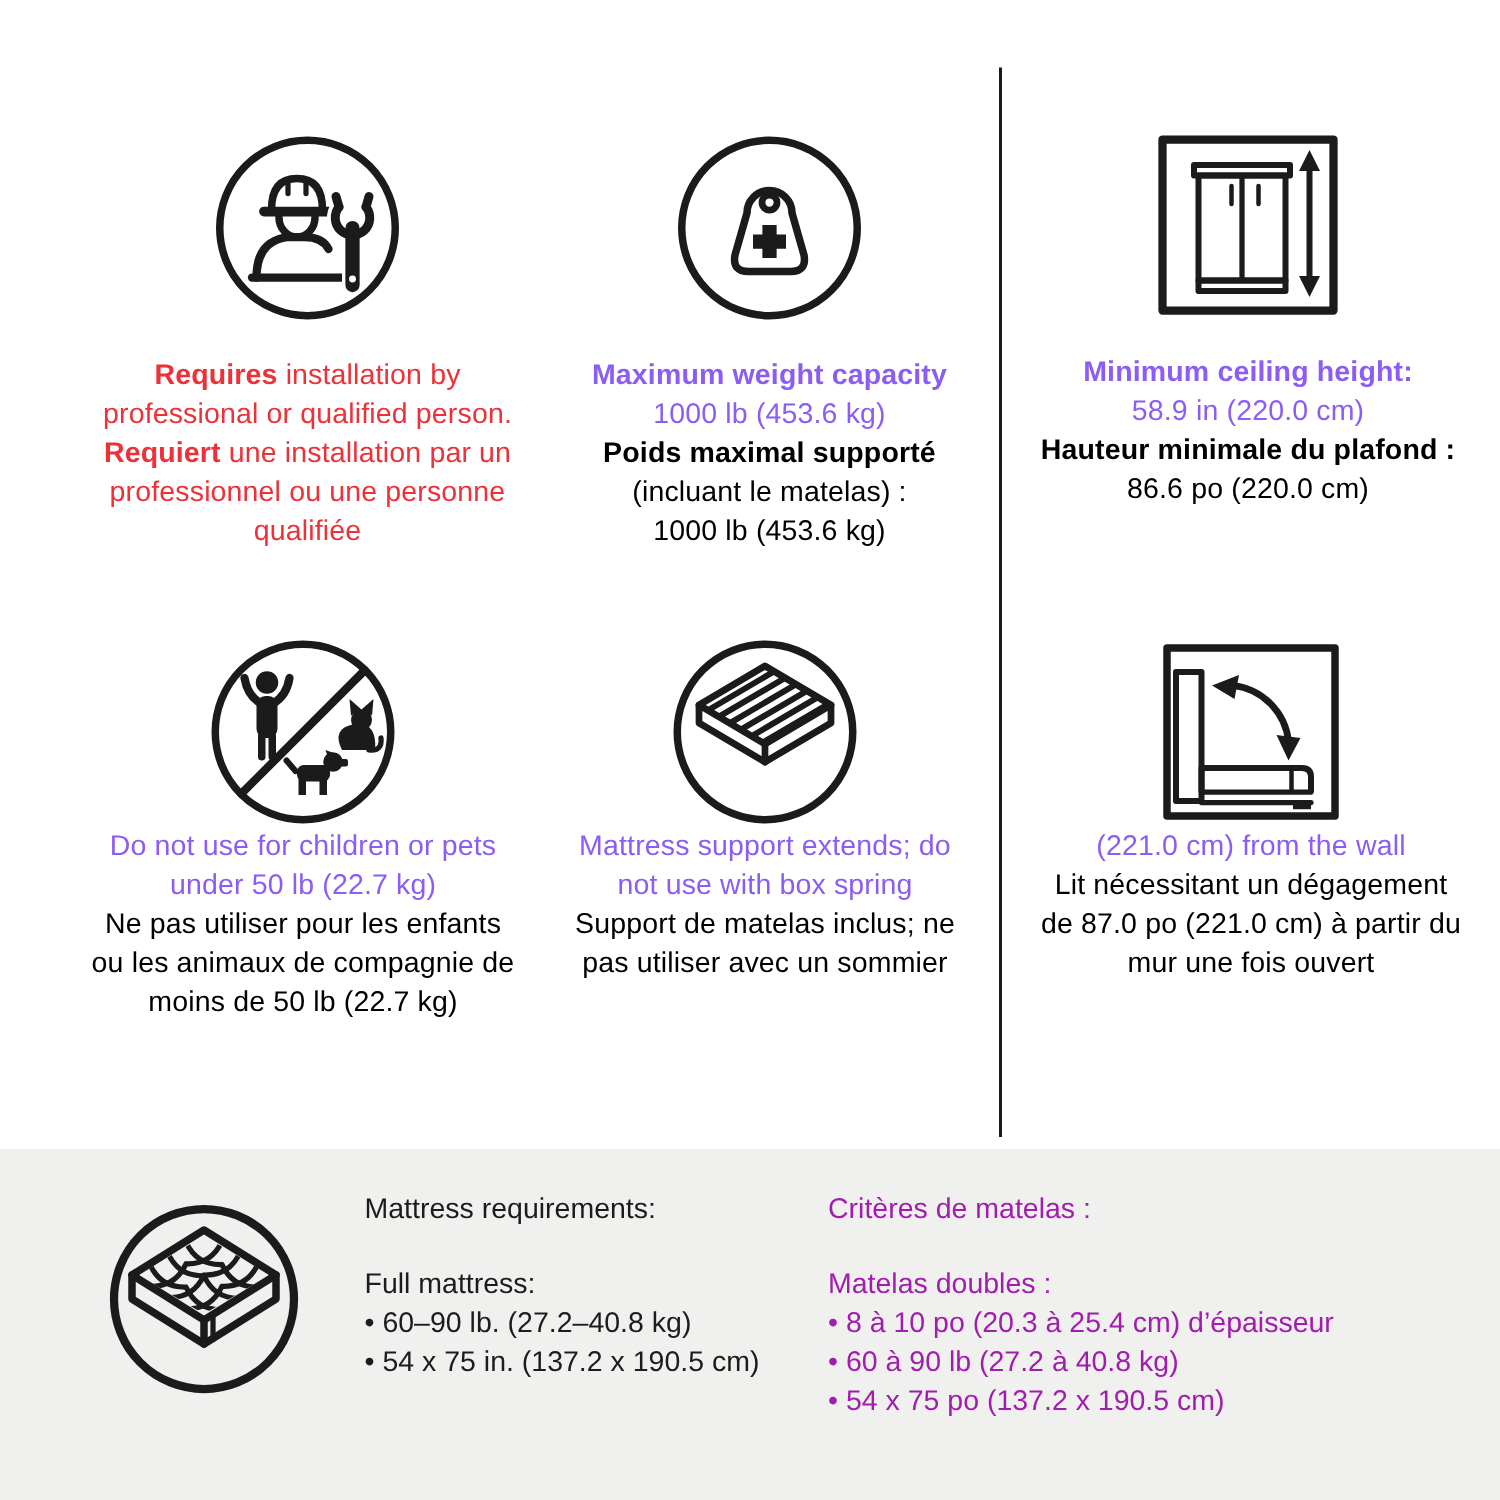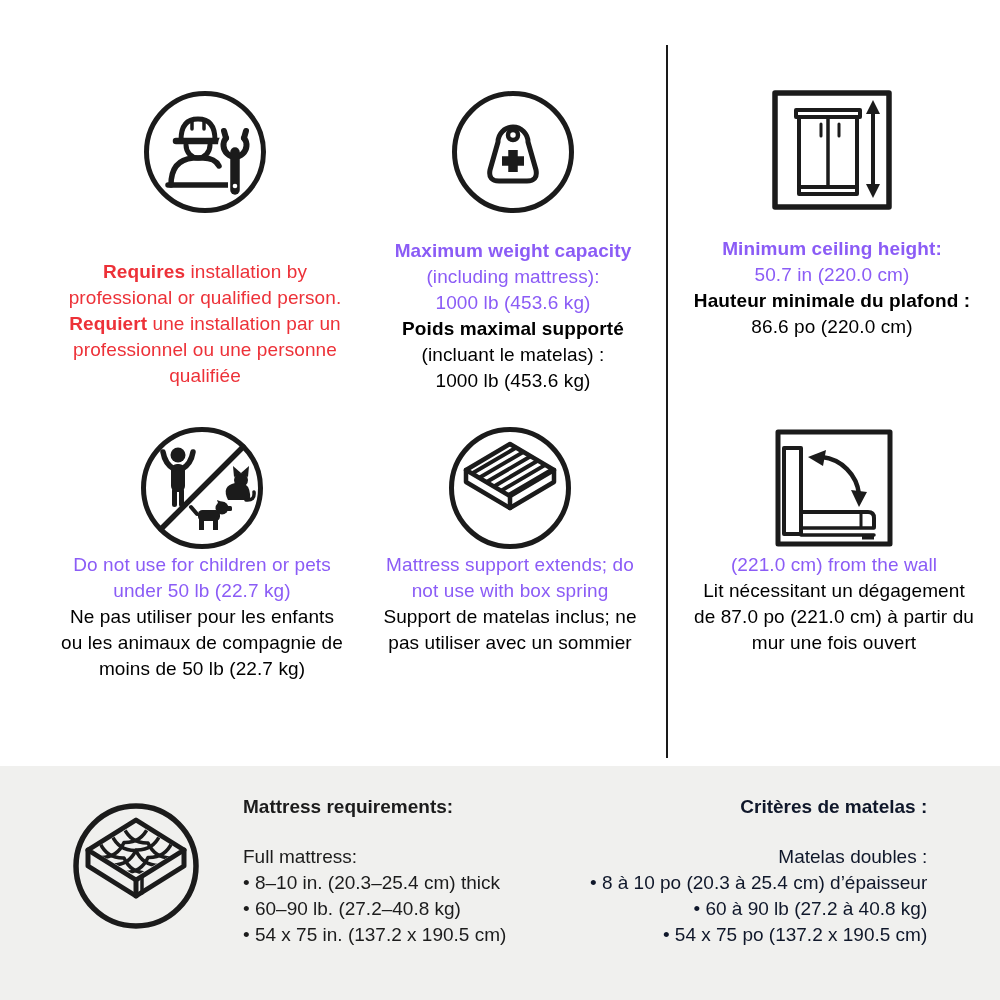--- a/index.html
+++ b/index.html
@@ -14,33 +14,33 @@
   .cell.r2 .txt{}
   .txt{font-size:19px;line-height:26px;letter-spacing:.1px;width:100%;}
   .line{white-space:nowrap;}
   .b{font-weight:700;}
   .en{color:#8b5cf6;}
   .fr{color:#000000;}
   .red .line, .red span{color:#ed3138;}
   .band{position:absolute;left:0;top:766px;width:1000px;height:234px;background:#f0f0ee;}
   .band .icn{position:absolute;left:70px;top:34px;}
   .col{position:absolute;top:28px;font-size:19px;line-height:26px;text-align:left;}
-  .col .heading{font-weight:700;margin-bottom:24px;}
+  .col .heading{font-weight:400;margin-bottom:24px;}
   .col-en{left:243px;color:#1c1c1c;}
-  .col-fr{left:590px;color:#0f172a;text-align:right;}
+  .col-fr{left:552px;color:#a21caf;}
   svg{display:block;}
 </style>
 </head>
 <body>
 
 <div class="canvas">
 
   <div class="divider"></div>
 
-  <section class="cell r1" style="left:52px;top:88px;width:306px;gap:21px;">
+  <section class="cell r1" style="left:52px;top:88px;width:306px;">
     <svg class="icn" width="128" height="128" viewBox="0 0 128 128" fill="none" stroke="#1b1b1b" stroke-linecap="round" stroke-linejoin="round">
       <circle cx="64" cy="64" r="58.5" stroke-width="5"></circle>
       <path d="M40,52 Q40,31 57,31 Q74,31 74,52" stroke-width="5"></path>
       <line x1="51" y1="33" x2="51" y2="41" stroke-width="3.5"></line>
       <line x1="63" y1="33" x2="63" y2="41" stroke-width="3.5"></line>
       <line x1="35" y1="53" x2="79" y2="53" stroke-width="6.5"></line>
       <path d="M45,57 a12,13 0 0 0 24,0" stroke-width="5"></path>
       <path d="M30,97 Q30,72 52,70 L62,70 Q74,70 78,78" stroke-width="5.5"></path>
       <line x1="27" y1="97" x2="87" y2="97" stroke-width="5.5"></line>
       <g stroke="#ffffff">
@@ -65,21 +65,20 @@
   <section class="cell r1" style="left:370px;top:88px;width:286px;">
     <svg class="icn" width="128" height="128" viewBox="0 0 128 128" fill="none" stroke="#1b1b1b" stroke-linecap="round" stroke-linejoin="round">
       <circle cx="64" cy="64" r="58.5" stroke-width="5"></circle>
       <path d="M49,54 A15,15 0 1 1 79,54 L87,82 Q89,93 78,93 L50,93 Q39,93 41,82 Z" stroke-width="5"></path>
       <circle cx="64" cy="47" r="5" stroke-width="4.5"></circle>
       <line x1="53" y1="73" x2="75" y2="73" stroke-width="9.5" stroke-linecap="butt"></line>
       <line x1="64" y1="62" x2="64" y2="84" stroke-width="9.5" stroke-linecap="butt"></line>
     </svg>
     <div class="txt">
       <div class="line en b">Maximum weight capacity</div>
-      <div class="line en">(including mattress):</div>
       <div class="line en">1000 lb (453.6 kg)</div>
       <div class="line fr b">Poids maximal supporté</div>
       <div class="line fr">(incluant le matelas) :</div>
       <div class="line fr">1000 lb (453.6 kg)</div>
     </div>
   </section>
 
   <section class="cell r1" style="left:683px;top:86px;width:298px;">
     <svg class="icn" width="128" height="128" viewBox="0 0 128 128" fill="none" stroke="#1b1b1b" stroke-linecap="round" stroke-linejoin="round">
       <rect x="7" y="7" width="114" height="114" stroke-width="5.5"></rect>
@@ -88,21 +87,21 @@
       <line x1="60" y1="31" x2="60" y2="101" stroke-width="3.5"></line>
       <line x1="53" y1="38" x2="53" y2="50" stroke-width="3"></line>
       <line x1="71" y1="38" x2="71" y2="50" stroke-width="3"></line>
       <rect x="31" y="101" width="58" height="7" stroke-width="4"></rect>
       <line x1="105" y1="26" x2="105" y2="100" stroke-width="4"></line>
       <polygon points="105,14 98,28 112,28" fill="#1b1b1b" stroke="none"></polygon>
       <polygon points="105,112 98,98 112,98" fill="#1b1b1b" stroke="none"></polygon>
     </svg>
     <div class="txt">
       <div class="line en b">Minimum ceiling height:</div>
-      <div class="line en">50.7 in (220.0 cm)</div>
+      <div class="line en">58.9 in (220.0 cm)</div>
       <div class="line fr b">Hauteur minimale du plafond :</div>
       <div class="line fr">86.6 po (220.0 cm)</div>
     </div>
   </section>
 
   <section class="cell r2" style="left:40px;top:424px;width:324px;">
     <svg class="icn" width="128" height="128" viewBox="0 0 128 128" fill="none" stroke="#1b1b1b" stroke-linecap="round" stroke-linejoin="round">
       <circle cx="64" cy="64" r="58.5" stroke-width="5"></circle>
       <g fill="#1b1b1b" stroke="none">
         <circle cx="40" cy="31" r="7.5"></circle>
@@ -203,21 +202,20 @@
       </g>
       <path d="M66,20 L114,50 66,80 18,50 Z" stroke-width="5"></path>
       <path d="M18,50 L18,66 66,96 114,66 114,50" stroke-width="5"></path>
       <line x1="66" y1="80" x2="66" y2="96" stroke-width="5"></line>
       <line x1="72" y1="77" x2="72" y2="93" stroke-width="3.5"></line>
     </svg>
 
     <div class="col col-en">
       <div class="heading">Mattress requirements:</div>
       <div class="line">Full mattress:</div>
-      <div class="line">• 8–10 in. (20.3–25.4 cm) thick</div>
       <div class="line">• 60–90 lb. (27.2–40.8 kg)</div>
       <div class="line">• 54 x 75 in. (137.2 x 190.5 cm)</div>
     </div>
 
     <div class="col col-fr">
       <div class="heading">Critères de matelas :</div>
       <div class="line">Matelas doubles :</div>
       <div class="line">• 8 à 10 po (20.3 à 25.4 cm) d’épaisseur</div>
       <div class="line">• 60 à 90 lb (27.2 à 40.8 kg)</div>
       <div class="line">• 54 x 75 po (137.2 x 190.5 cm)</div>

